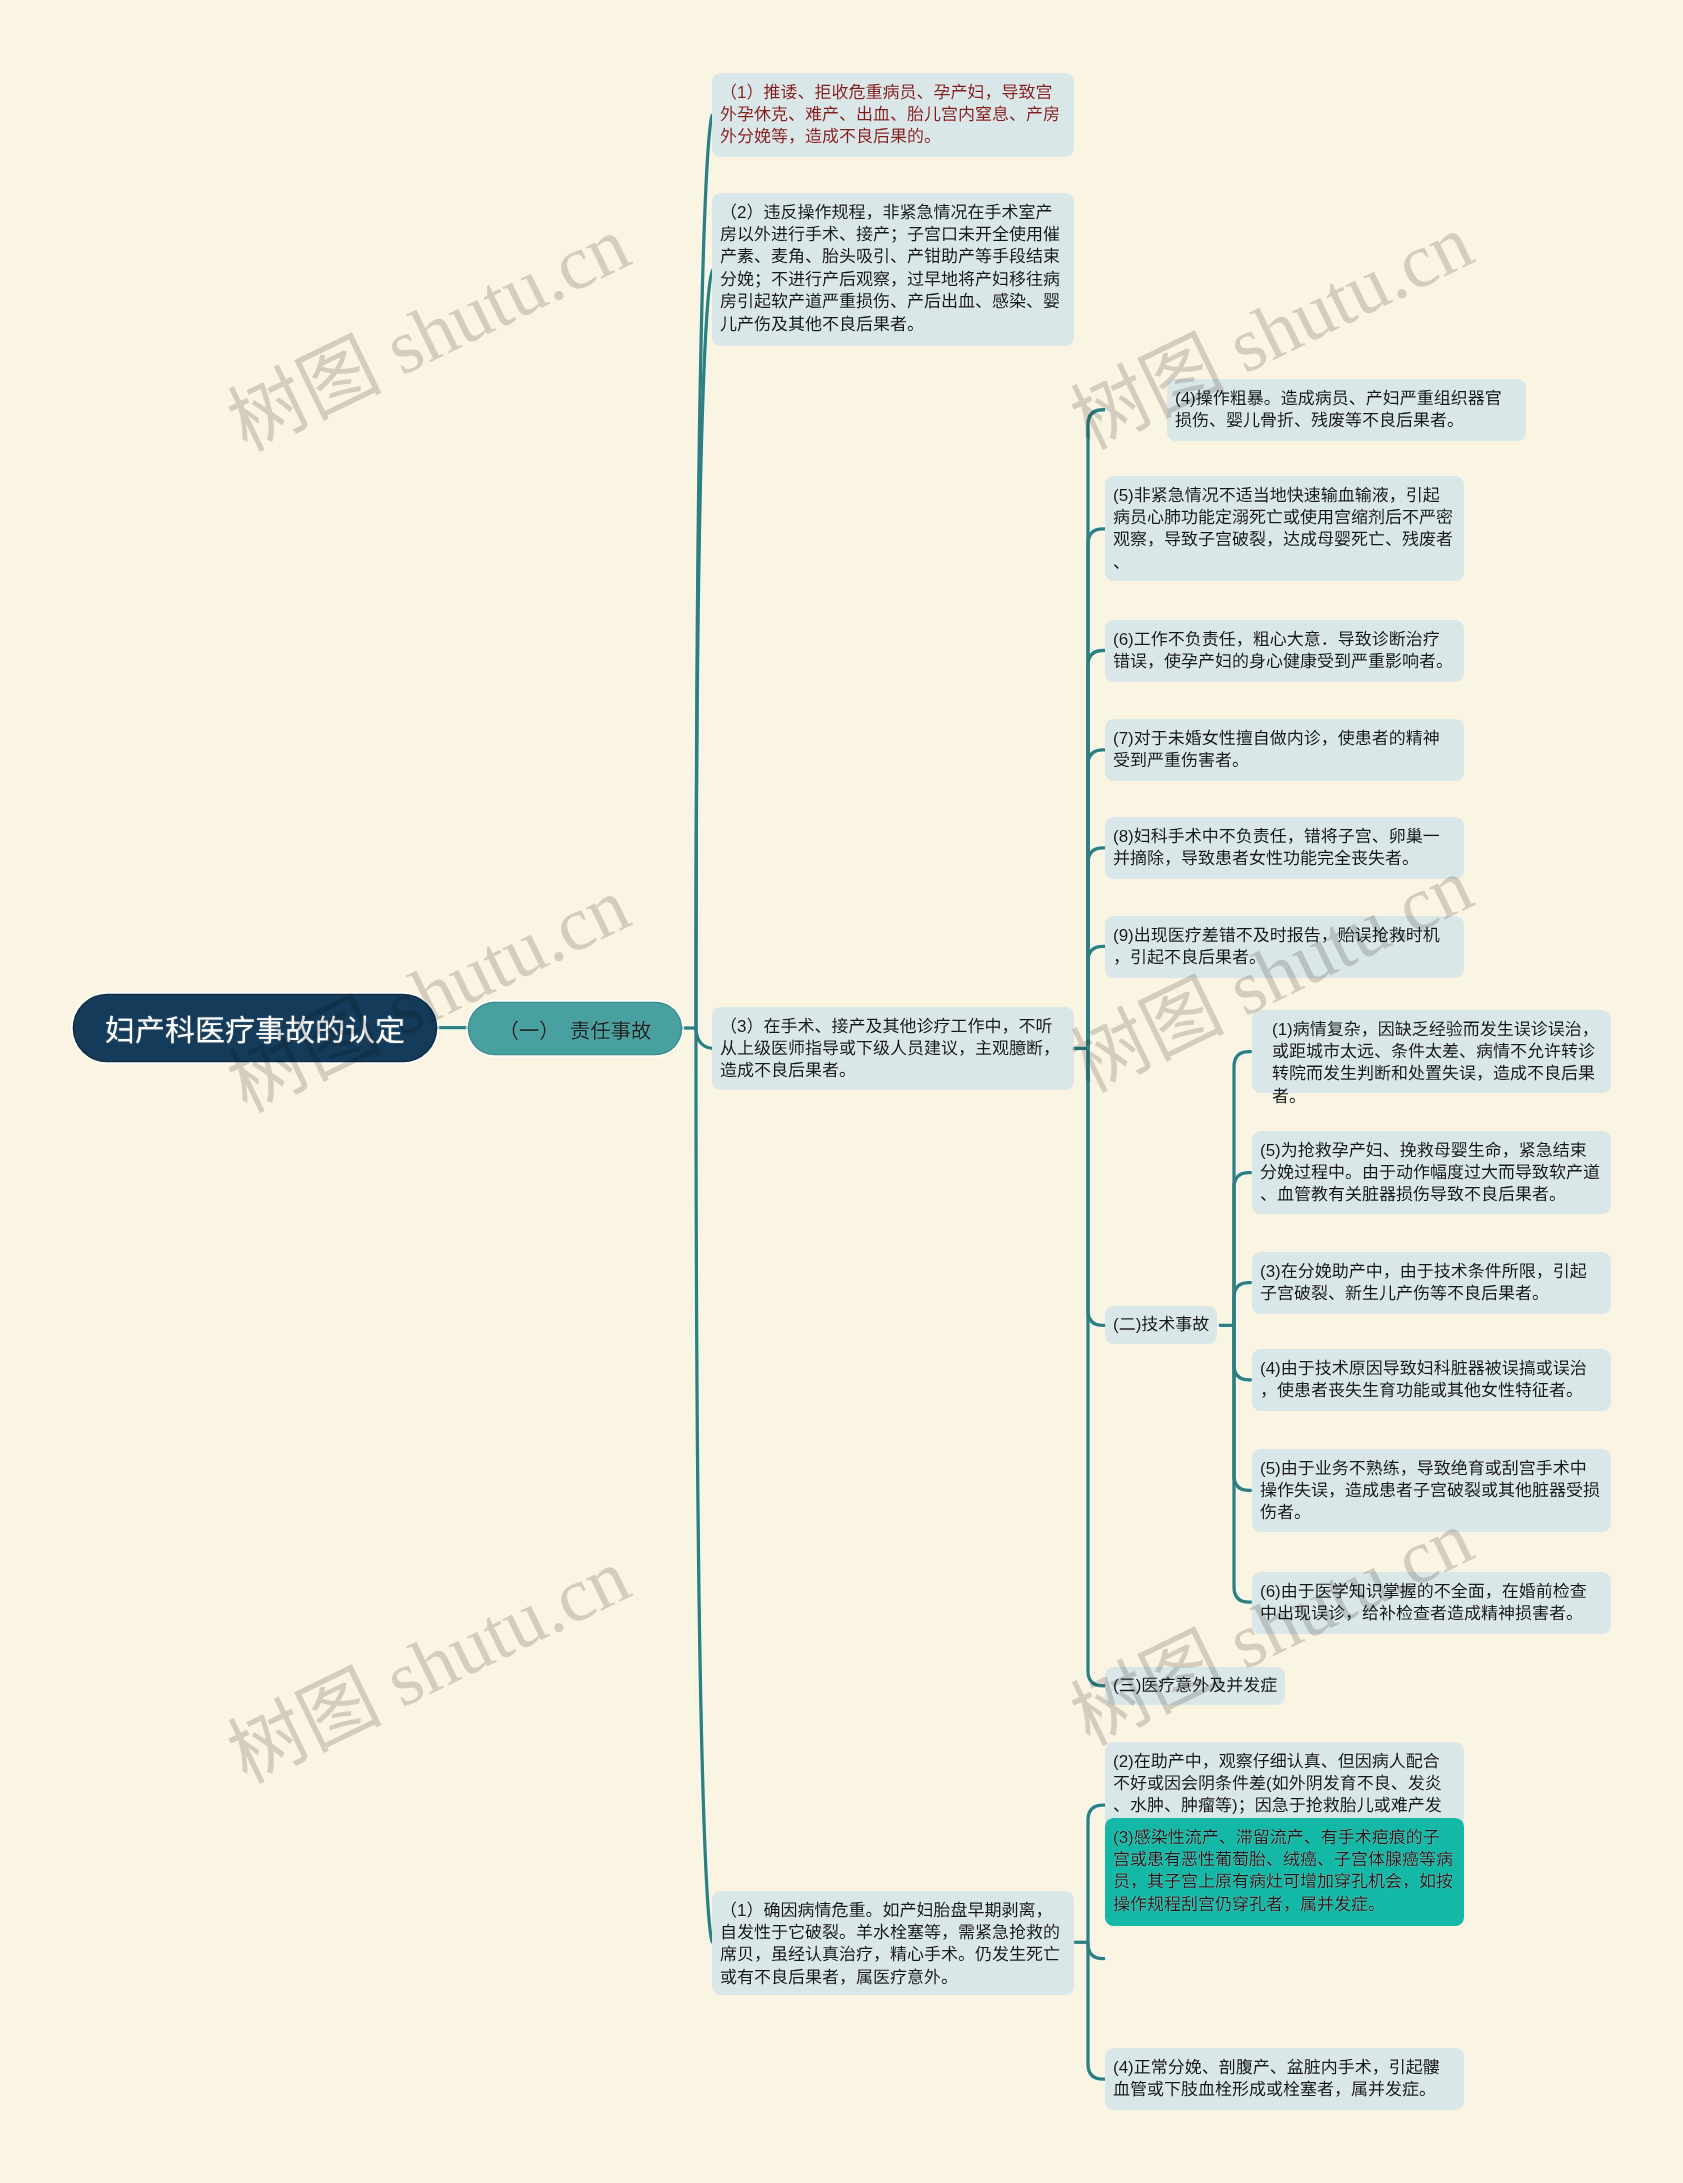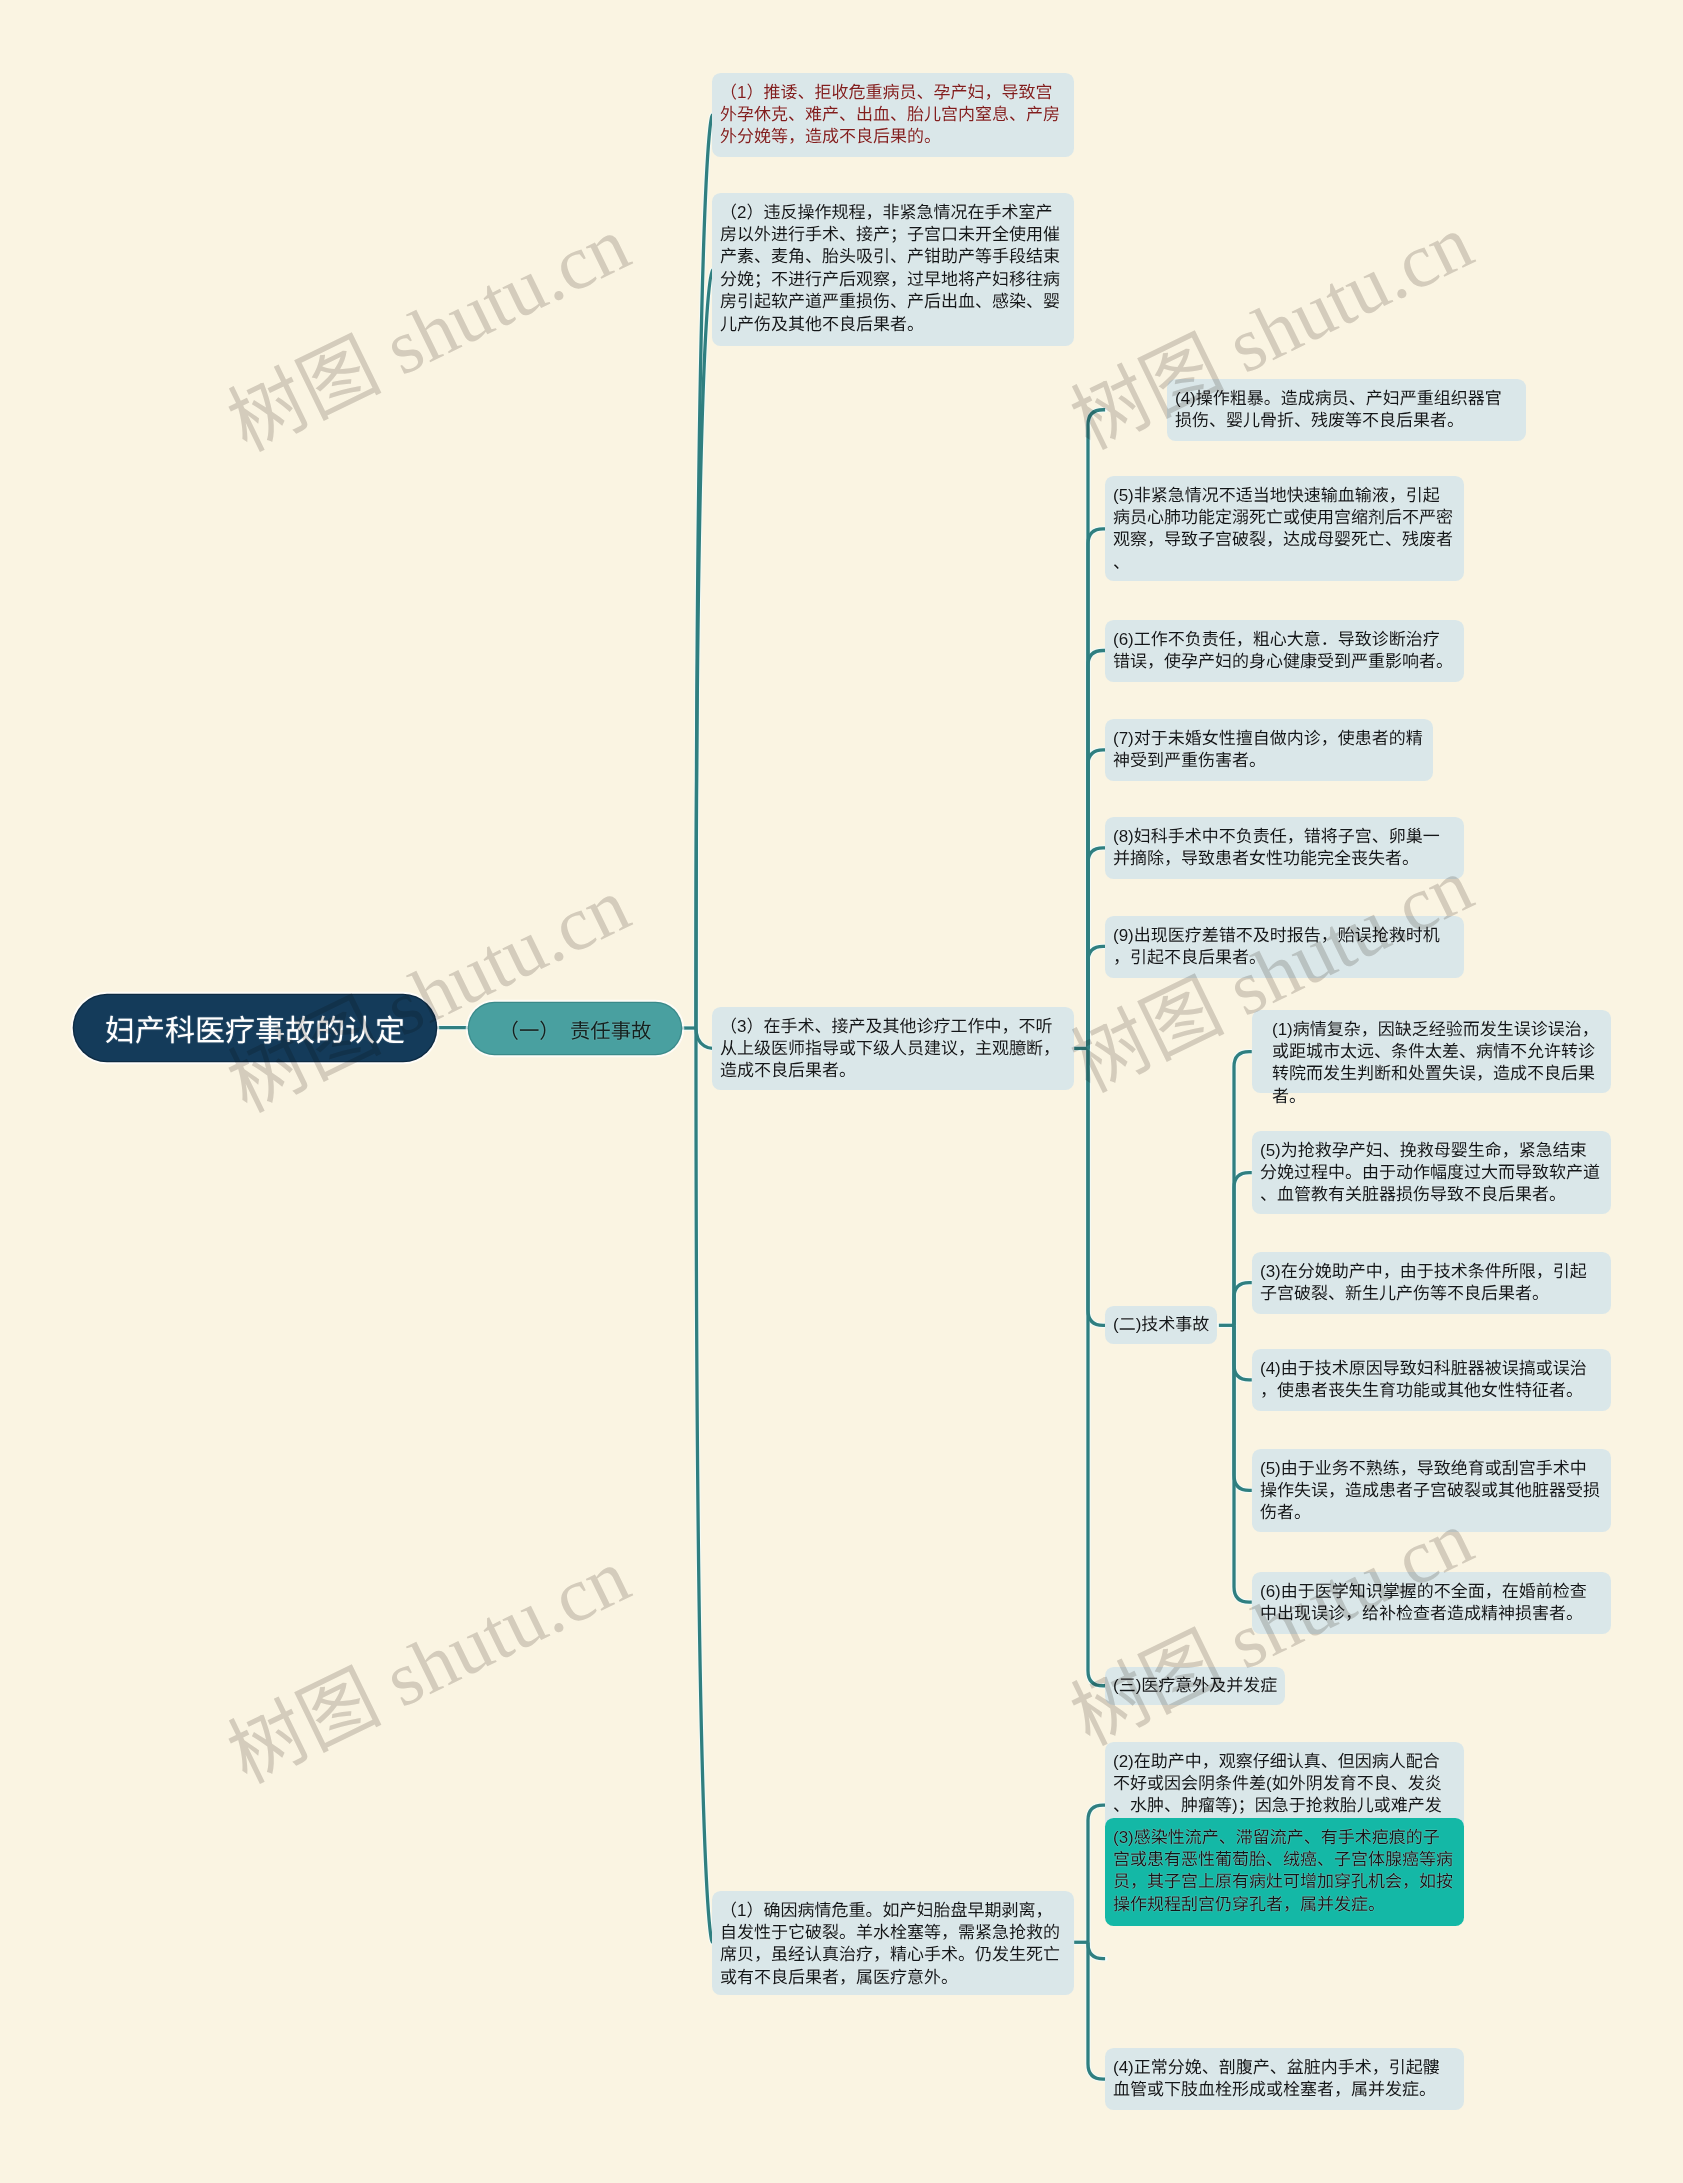--- a/index.html
+++ b/index.html
@@ -95,21 +95,21 @@
     <span>（一）　责任事故</span>
   </div>
   <div id="groups">
       <div class="node leaf" style="left: 712px; top: 73px; width: 362px; height: 84px; background: rgb(218, 231, 233); color: #7f1d1d;"><span>（1）推诿、拒收危重病员、孕产妇，导致宫外孕休克、难产、出血、胎儿宫内窒息、产房外分娩等，造成不良后果的。</span></div>
       <div class="node leaf" style="left: 712px; top: 193px; width: 362px; height: 153px; background: rgb(218, 231, 233); color: rgb(18, 22, 24);"><span>（2）违反操作规程，非紧急情况在手术室产房以外进行手术、接产；子宫口未开全使用催产素、麦角、胎头吸引、产钳助产等手段结束分娩；不进行产后观察，过早地将产妇移往病房引起软产道严重损伤、产后出血、感染、婴儿产伤及其他不良后果者。</span></div>
       <div class="node leaf" style="left: 712px; top: 1007px; width: 362px; height: 83px; background: rgb(218, 231, 233); color: rgb(18, 22, 24);"><span>（3）在手术、接产及其他诊疗工作中，不听从上级医师指导或下级人员建议，主观臆断，造成不良后果者。</span></div>
       <div class="node leaf" style="left: 712px; top: 1891px; width: 362px; height: 104px; background: rgb(218, 231, 233); color: rgb(18, 22, 24);"><span>（1）确因病情危重。如产妇胎盘早期剥离，自发性于它破裂。羊水栓塞等，需紧急抢救的席贝，虽经认真治疗，精心手术。仍发生死亡或有不良后果者，属医疗意外。</span></div>
       <div class="node leaf" style="left: 1167px; top: 379px; width: 359px; height: 62px; background: rgb(218, 231, 233); color: rgb(18, 22, 24);"><span>(4)操作粗暴。造成病员、产妇严重组织器官损伤、婴儿骨折、残废等不良后果者。</span></div>
       <div class="node leaf" style="left: 1105px; top: 476px; width: 359px; height: 105px; background: rgb(218, 231, 233); color: rgb(18, 22, 24);"><span>(5)非紧急情况不适当地快速输血输液，引起病员心肺功能定溺死亡或使用宫缩剂后不严密观察，导致子宫破裂，达成母婴死亡、残废者、</span></div>
       <div class="node leaf" style="left: 1105px; top: 620px; width: 359px; height: 62px; background: rgb(218, 231, 233); color: rgb(18, 22, 24);"><span>(6)工作不负责任，粗心大意．导致诊断治疗错误，使孕产妇的身心健康受到严重影响者。</span></div>
-      <div class="node leaf" style="left: 1105px; top: 719px; width: 328px; height: 62px; background: rgb(218, 231, 233); color: rgb(18, 22, 24);"><span>(7)对于未婚女性擅自做内诊，使患者的精神受到严重伤害者。</span></div>
+      <div class="node leaf" style="left: 1105px; top: 719px; width: 359px; height: 62px; background: rgb(218, 231, 233); color: rgb(18, 22, 24);"><span>(7)对于未婚女性擅自做内诊，使患者的精神受到严重伤害者。</span></div>
       <div class="node leaf" style="left: 1105px; top: 817px; width: 359px; height: 62px; background: rgb(218, 231, 233); color: rgb(18, 22, 24);"><span>(8)妇科手术中不负责任，错将子宫、卵巢一并摘除，导致患者女性功能完全丧失者。</span></div>
       <div class="node leaf" style="left: 1105px; top: 916px; width: 359px; height: 62px; background: rgb(218, 231, 233); color: rgb(18, 22, 24);"><span>(9)出现医疗差错不及时报告，贻误抢救时机，引起不良后果者。</span></div>
       <div class="node pill" style="left: 1105px; top: 1306px; height: 38px; display: flex; align-items: center; background: rgb(218, 231, 233); color: rgb(18, 22, 24);">
         <span>(二)技术事故</span>
       </div>
       <div class="node pill" style="left: 1105px; top: 1667px; height: 38px; display: flex; align-items: center; background: rgb(218, 231, 233); color: rgb(18, 22, 24);">
         <span>(三)医疗意外及并发症</span>
       </div>
       <div class="node leaf" style="left: 1252px; top: 1010px; width: 359px; height: 83px; background: rgb(218, 231, 233); color: rgb(18, 22, 24); padding-left: 20px;"><span>(1)病情复杂，因缺乏经验而发生误诊误治，或距城市太远、条件太差、病情不允许转诊转院而发生判断和处置失误，造成不良后果者。</span></div>
       <div class="node leaf" style="left: 1252px; top: 1131px; width: 359px; height: 83px; background: rgb(218, 231, 233); color: rgb(18, 22, 24);"><span>(5)为抢救孕产妇、挽救母婴生命，紧急结束分娩过程中。由于动作幅度过大而导致软产道、血管教有关脏器损伤导致不良后果者。</span></div>

